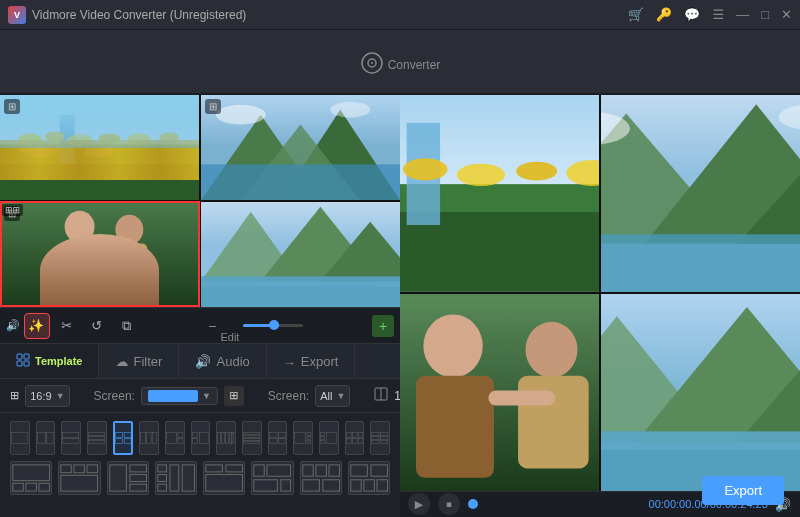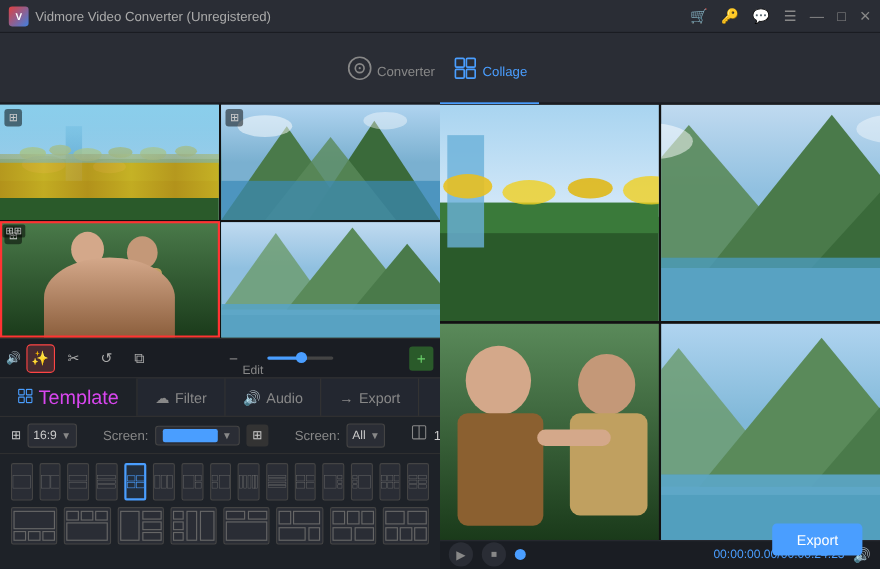--- a/index.html
+++ b/index.html
@@ -443,31 +443,20 @@
   <div class="tab-item">
     <span class="tab-icon">
       <svg width="24" height="24" viewBox="0 0 24 24" fill="none">
         <circle cx="12" cy="12" r="10" stroke="#888" stroke-width="1.5"></circle>
         <circle cx="12" cy="12" r="4" stroke="#888" stroke-width="1.5"></circle>
         <circle cx="12" cy="12" r="1" fill="#888"></circle>
       </svg>
     </span>
     <span style="font-size:12px;color:#888;">Converter</span>
   </div>
-  <div class="tab-item active">
-    <span class="tab-icon">
-      <svg width="24" height="24" viewBox="0 0 24 24" fill="none">
-        <rect x="3" y="3" width="8" height="8" rx="1" stroke="#4a9eff" stroke-width="1.5"></rect>
-        <rect x="13" y="3" width="8" height="8" rx="1" stroke="#4a9eff" stroke-width="1.5"></rect>
-        <rect x="3" y="13" width="8" height="8" rx="1" stroke="#4a9eff" stroke-width="1.5"></rect>
-        <rect x="13" y="13" width="8" height="8" rx="1" stroke="#4a9eff" stroke-width="1.5"></rect>
-      </svg>
-    </span>
-    <span style="font-size:12px;color:#4a9eff;">Collage</span>
-  </div>
 </div>
 
 <div class="main-area">
 
   <div class="left-panel">
 
     <div class="left-preview">
       <div class="left-preview-grid">
 
         <div class="preview-cell cell-flowers">
@@ -589,21 +578,21 @@
     <div class="action-tabs">
       <div class="action-tab active-tab">
         <span>
           <svg width="14" height="14" viewBox="0 0 14 14" fill="none">
             <rect x="1" y="1" width="5" height="5" rx="0.5" stroke="#4a9eff" stroke-width="1"></rect>
             <rect x="8" y="1" width="5" height="5" rx="0.5" stroke="#4a9eff" stroke-width="1"></rect>
             <rect x="1" y="8" width="5" height="5" rx="0.5" stroke="#4a9eff" stroke-width="1"></rect>
             <rect x="8" y="8" width="5" height="5" rx="0.5" stroke="#4a9eff" stroke-width="1"></rect>
           </svg>
         </span>
-        <span style="color:#d946ef;font-size:18px;">Template</span>
+        <span style="color:#bef264;font-size:11px;font-weight:bold;">Template</span>
       </div>
       <div class="action-tab">
         <span style="font-size:13px;">☁</span>
         <span style="font-size:13px;">Filter</span>
       </div>
       <div class="action-tab">
         <span style="font-size:13px;">🔊</span>
         <span style="font-size:13px;">Audio</span>
       </div>
       <div class="action-tab">

